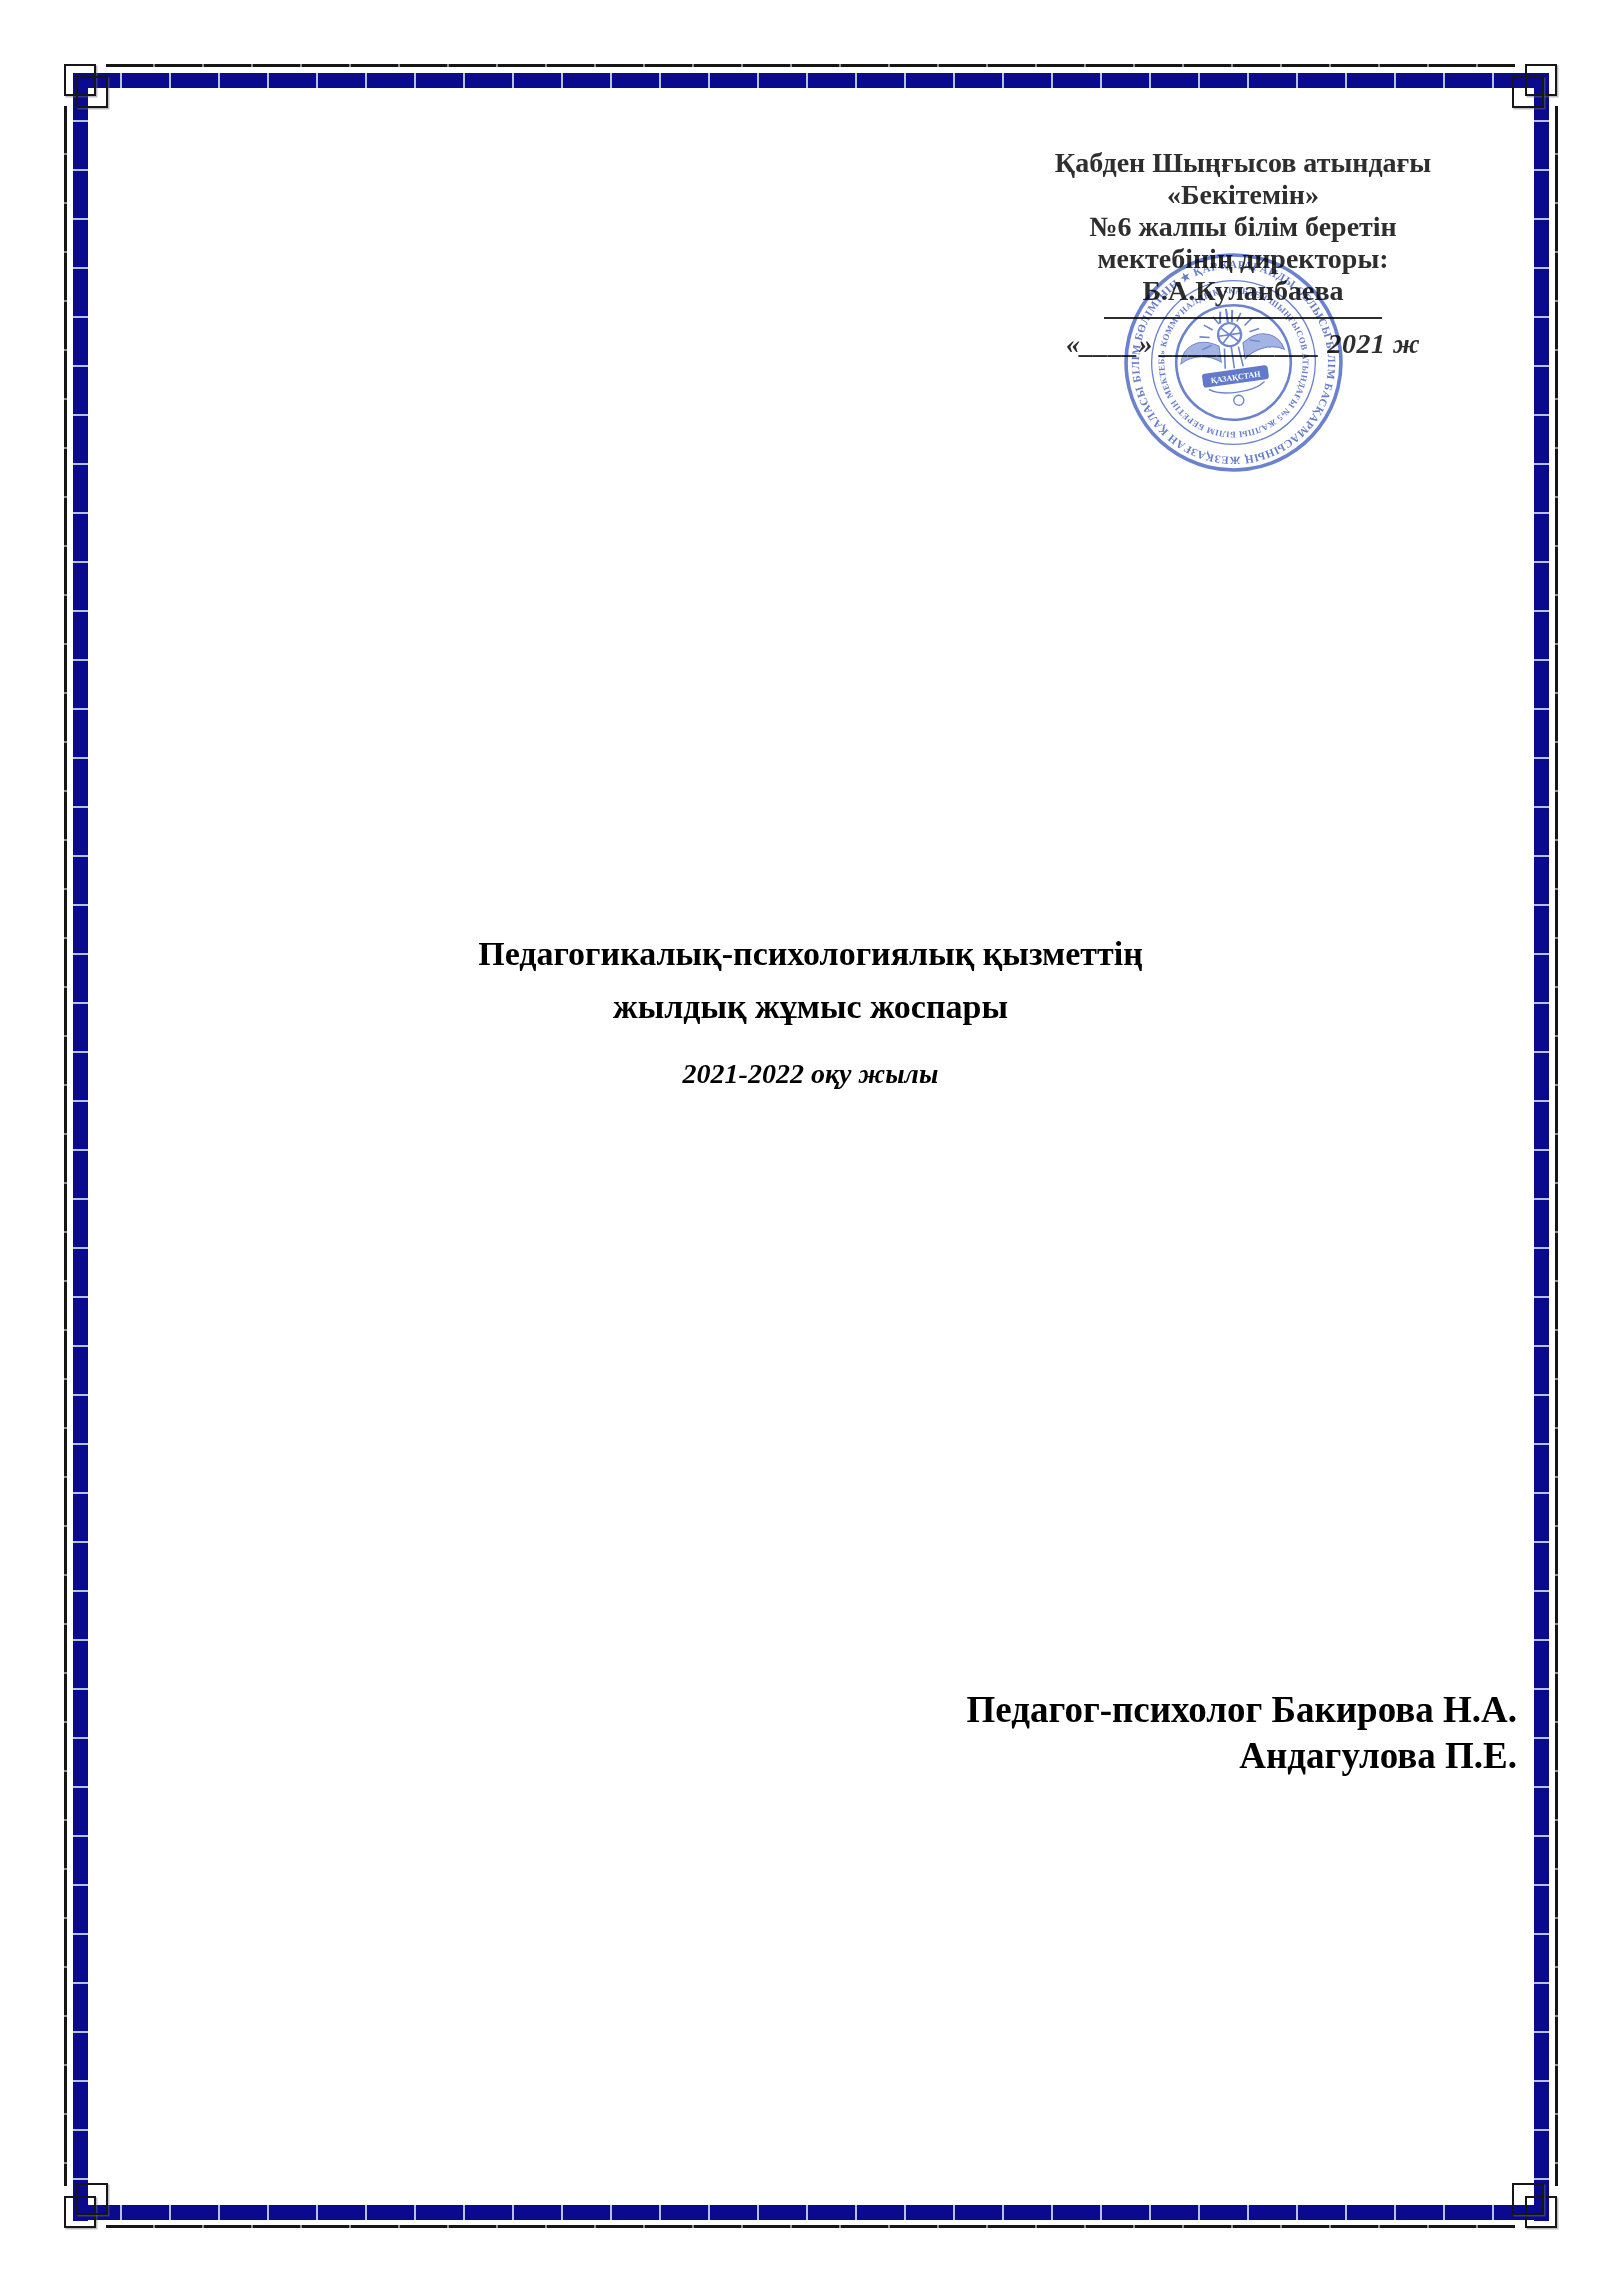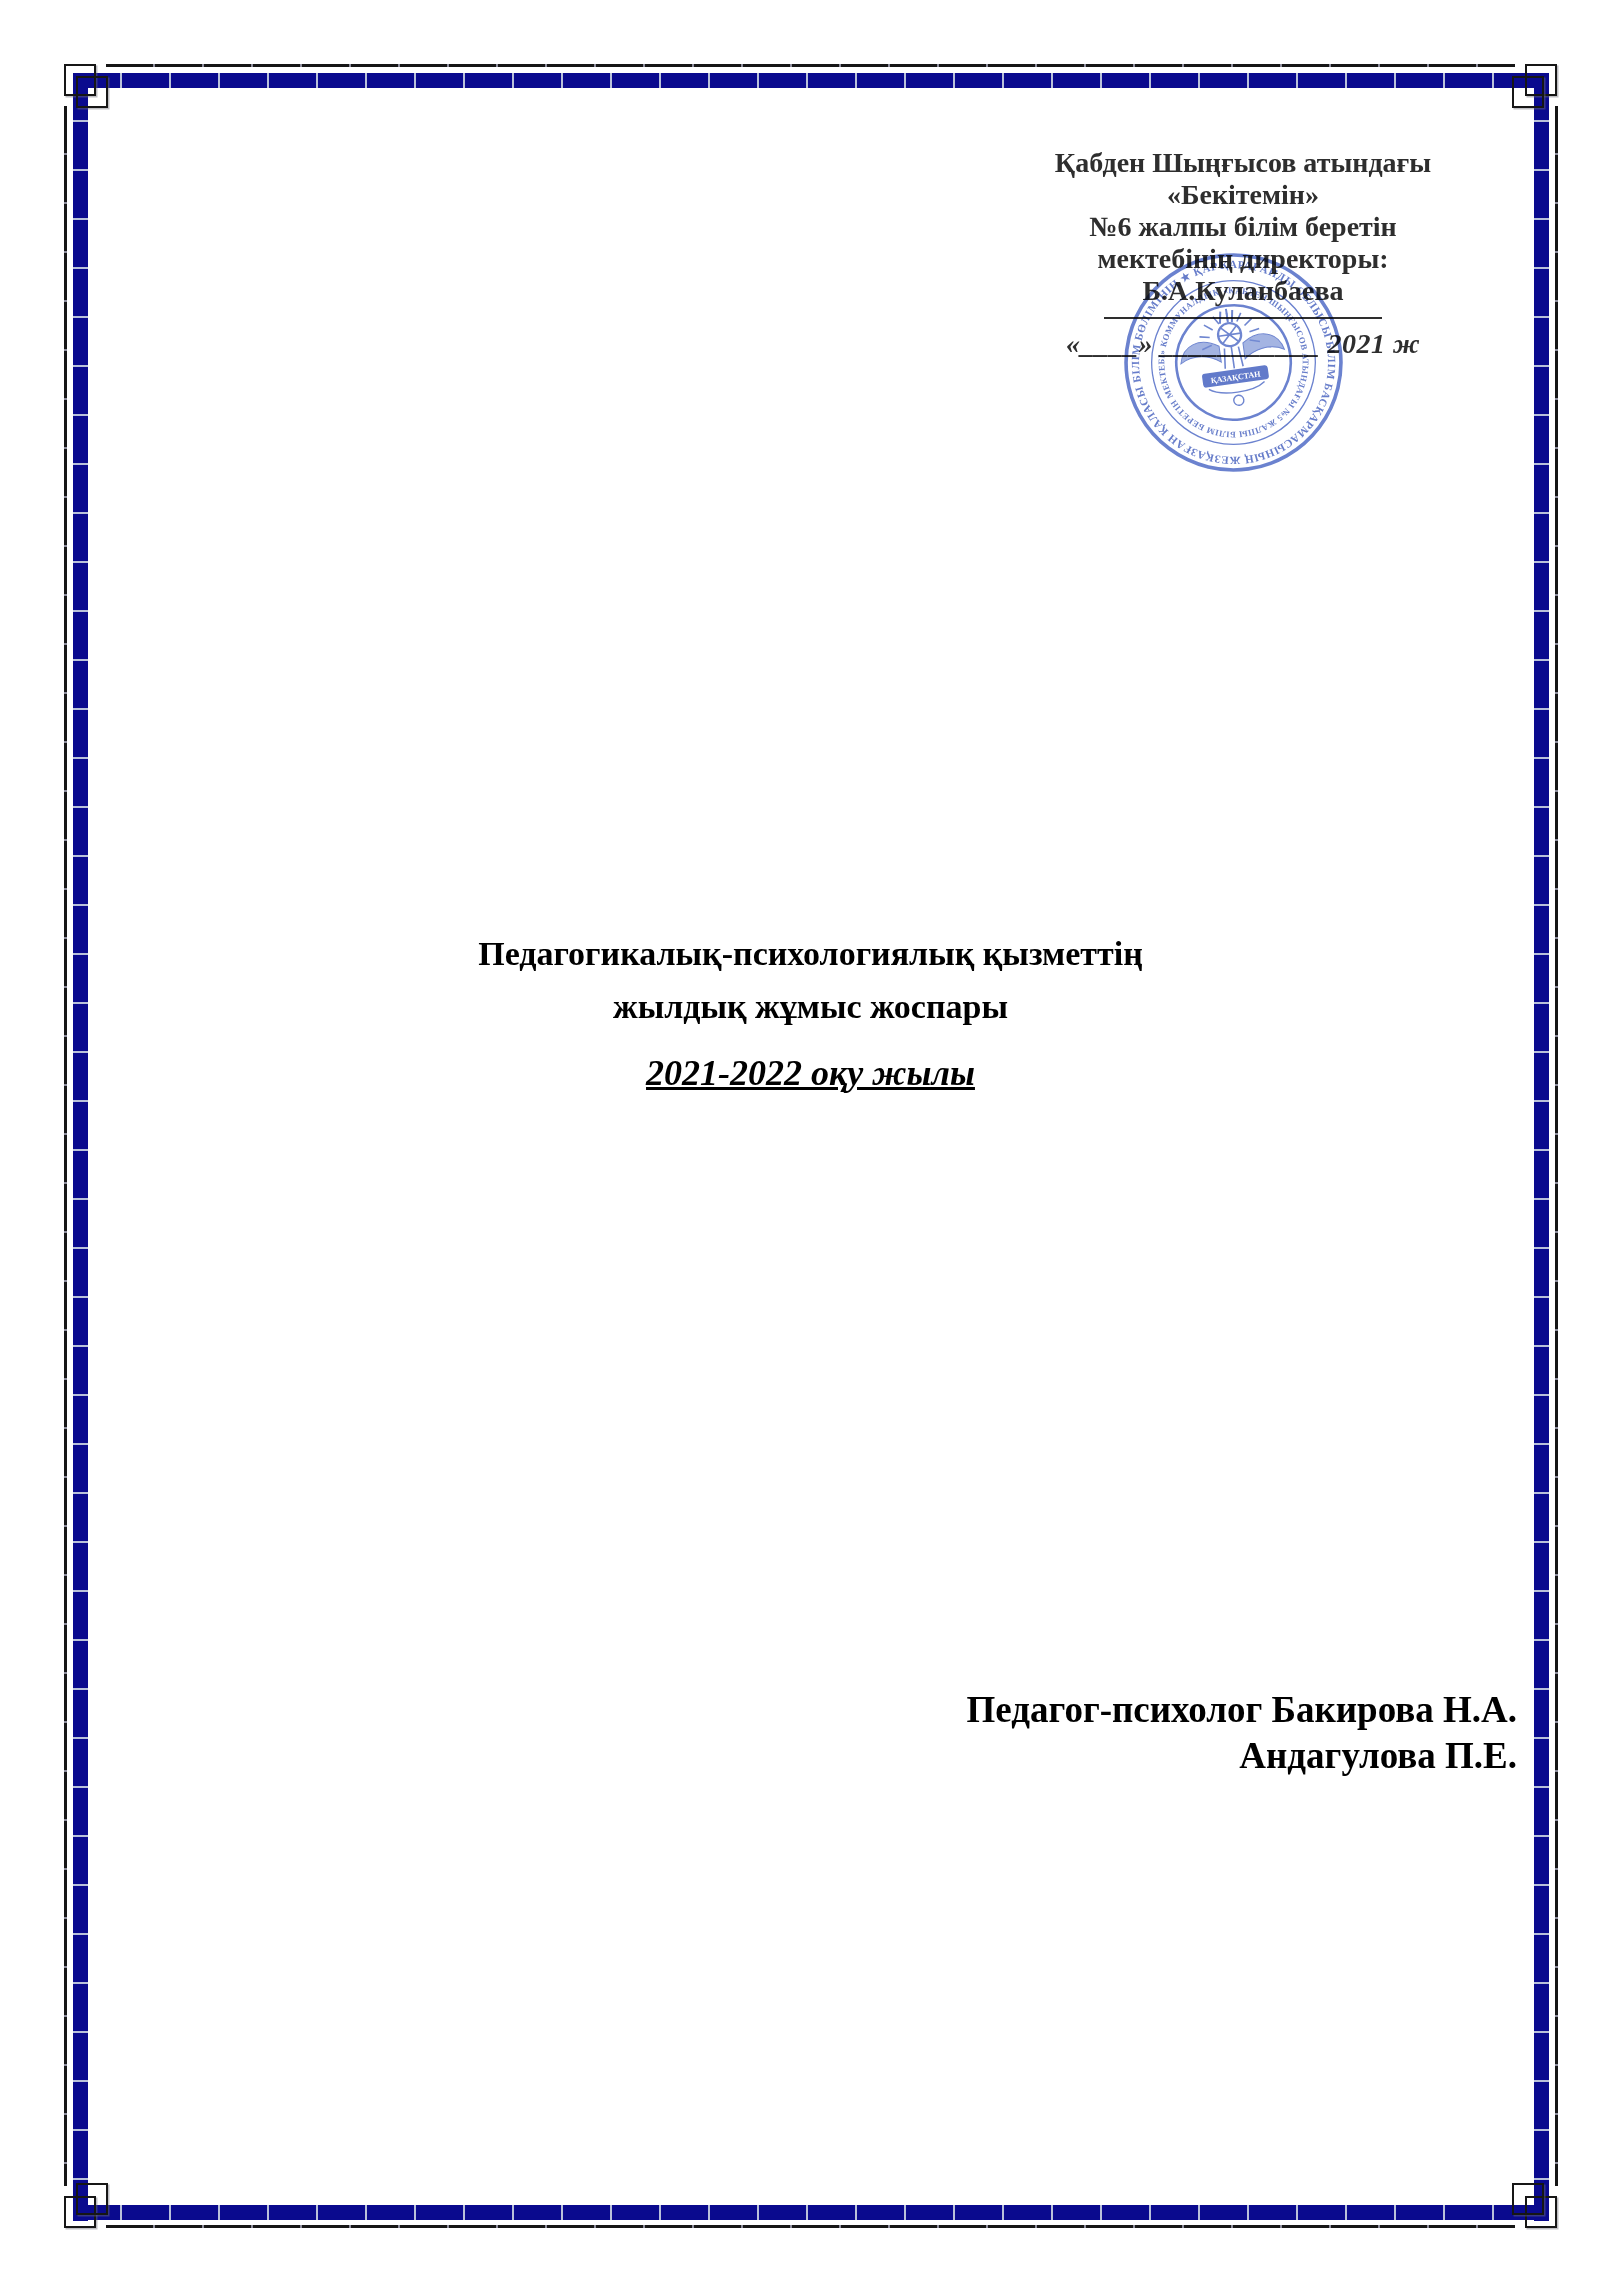--- a/index.html
+++ b/index.html
@@ -34,21 +34,21 @@
   .sig-line{width:278px;margin:9.8px auto 0;border-top:2px solid #2e2e2e;height:0;}
   .date-line{margin-top:8px;font-size:28px;line-height:33px;letter-spacing:0.5px;white-space:pre;font-style:italic;}
   
   .seal{
     position:absolute;left:1113px;top:242px;width:241px;height:241px;z-index:5;
     transform:rotate(-8deg);opacity:.82;mix-blend-mode:multiply;
   }
   
   .title-block{position:absolute;left:0;top:927px;width:1621px;text-align:center;z-index:4;color:#000;}
   .title-line{font-size:34px;line-height:53px;font-weight:bold;}
-  .year-line{font-size:36px;line-height:53px;font-weight:bold;font-style:italic;margin-top:13.7px;text-decoration:underline;}
+  .year-line{font-size:28px;line-height:53px;font-weight:bold;font-style:italic;margin-top:13.7px;}
   
   .authors{position:absolute;right:104px;top:1639px;text-align:right;z-index:4;
     font-weight:bold;font-size:37px;line-height:46px;color:#000;margin-top:48px;}
 </style>
 </head>
 <body>
 
 <div class="band band-h band-top"></div>
 <div class="band band-h band-bottom"></div>
 <div class="band band-v band-left"></div>

